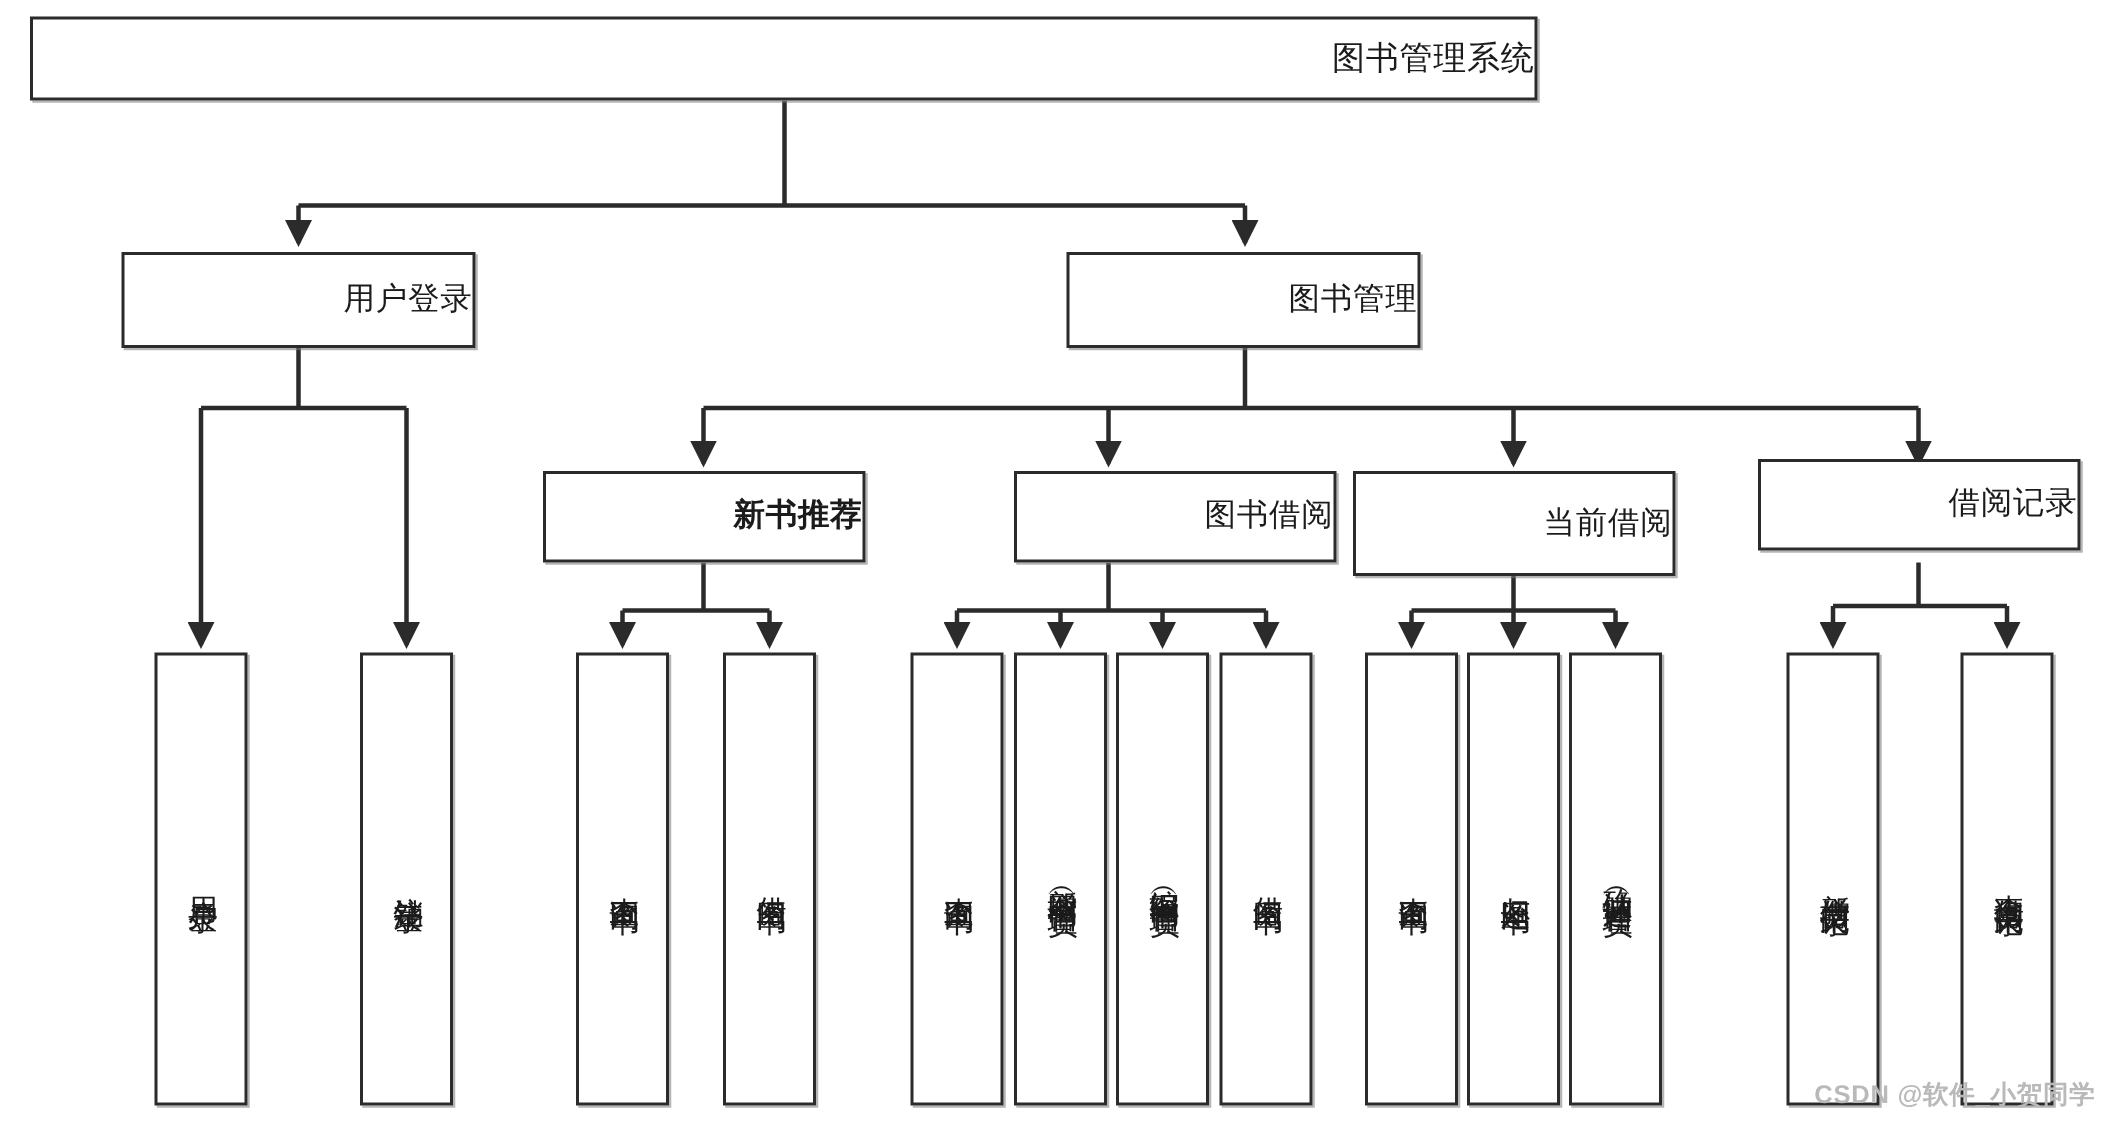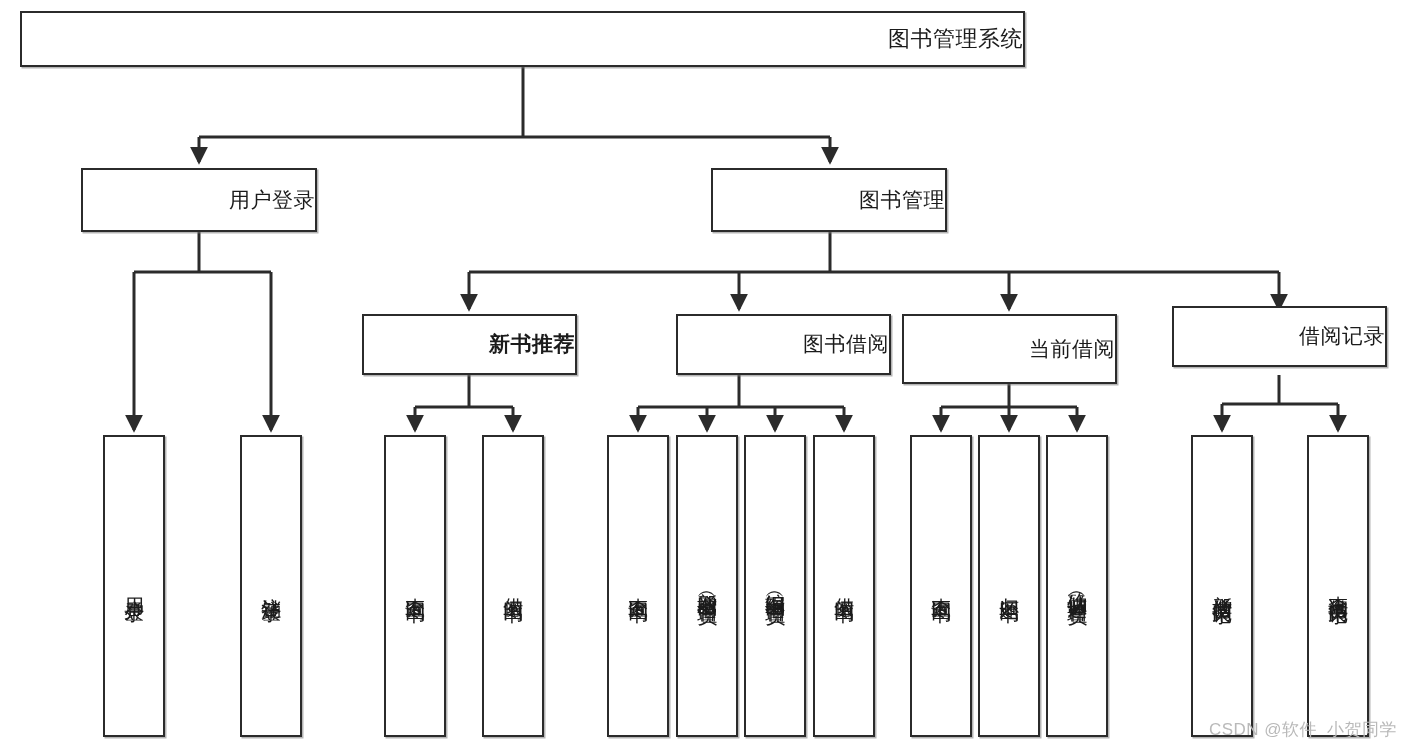--- a/index.html
+++ b/index.html
@@ -63,20 +63,21 @@
   }
   #watermark {
     position: absolute;
     right: 8px;
     bottom: 6px;
     font-size: 17px;
     color: #b9b9b9;
     letter-spacing: 0.5px;
     white-space: nowrap;
     user-select: none;
+    font-weight: bold;
   }
 </style>
 </head>
 <body>
 
 <div id="diagram-root">
 
   <svg id="flow-svg" viewBox="0 0 1405 747">
     <defs>
       <marker id="arrow" viewBox="0 0 10 10" refX="8.5" refY="5" markerWidth="6" markerHeight="6" orient="auto-start-reverse">

